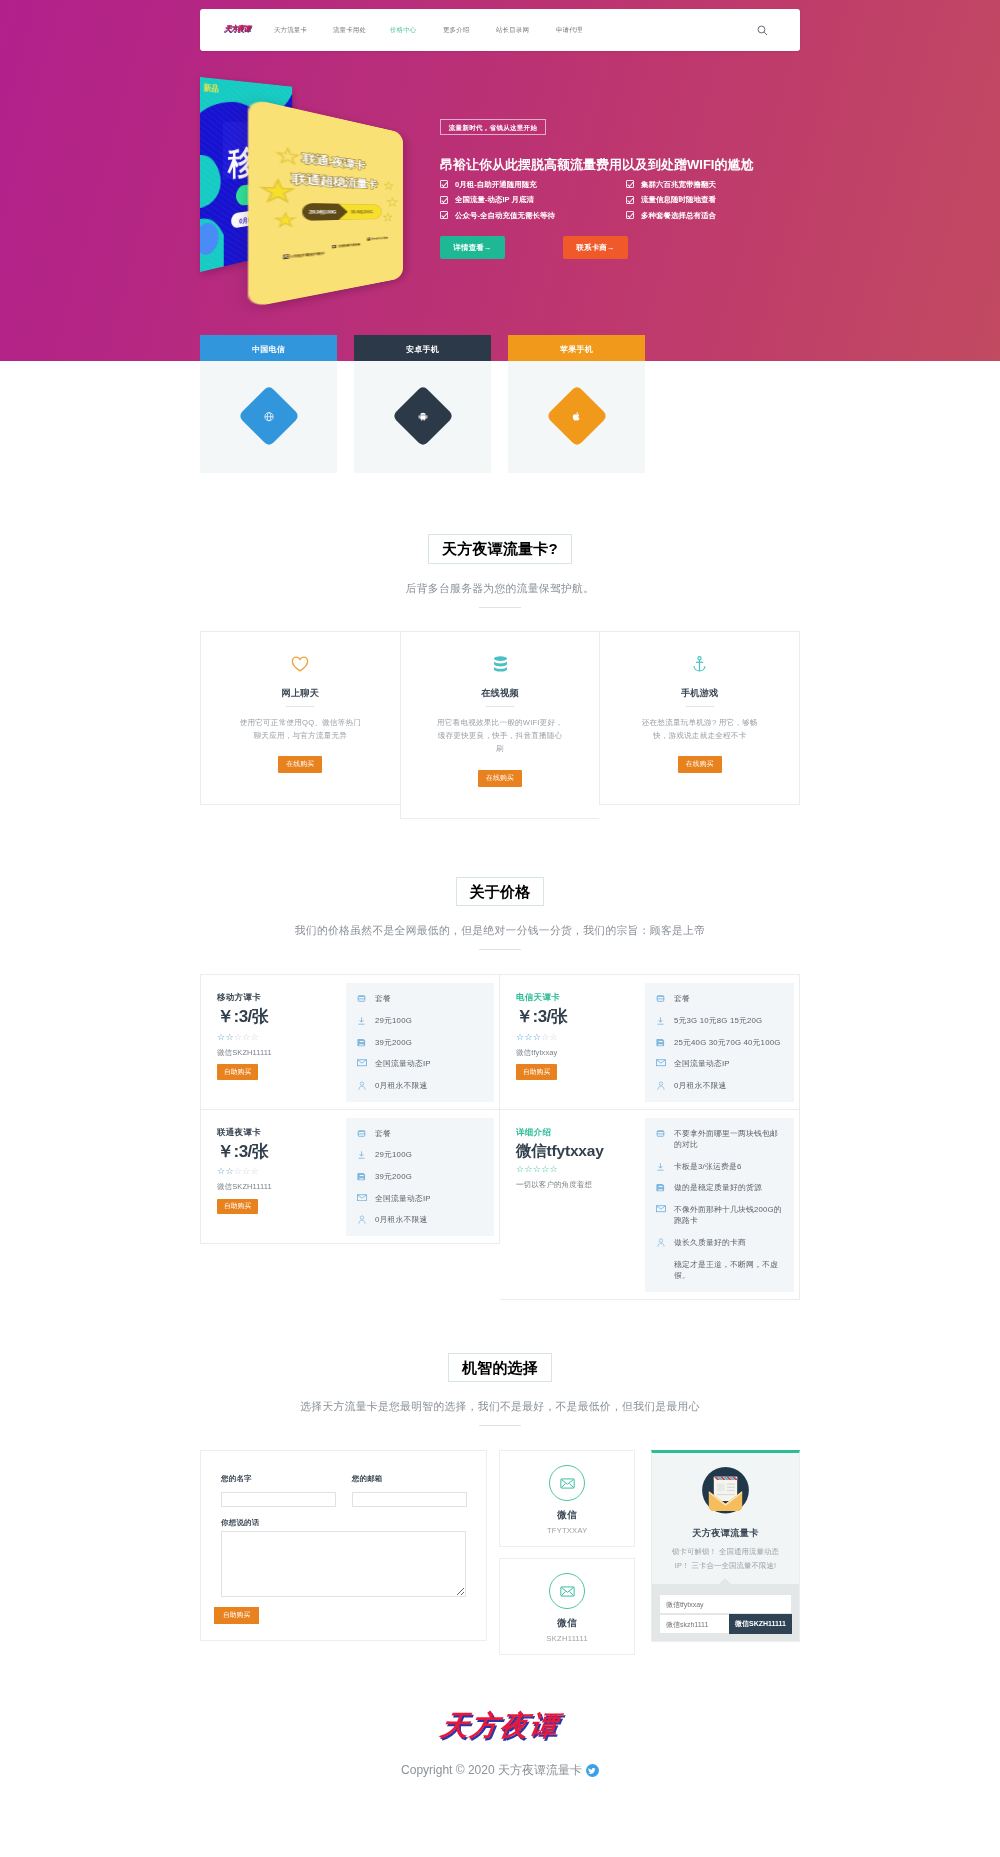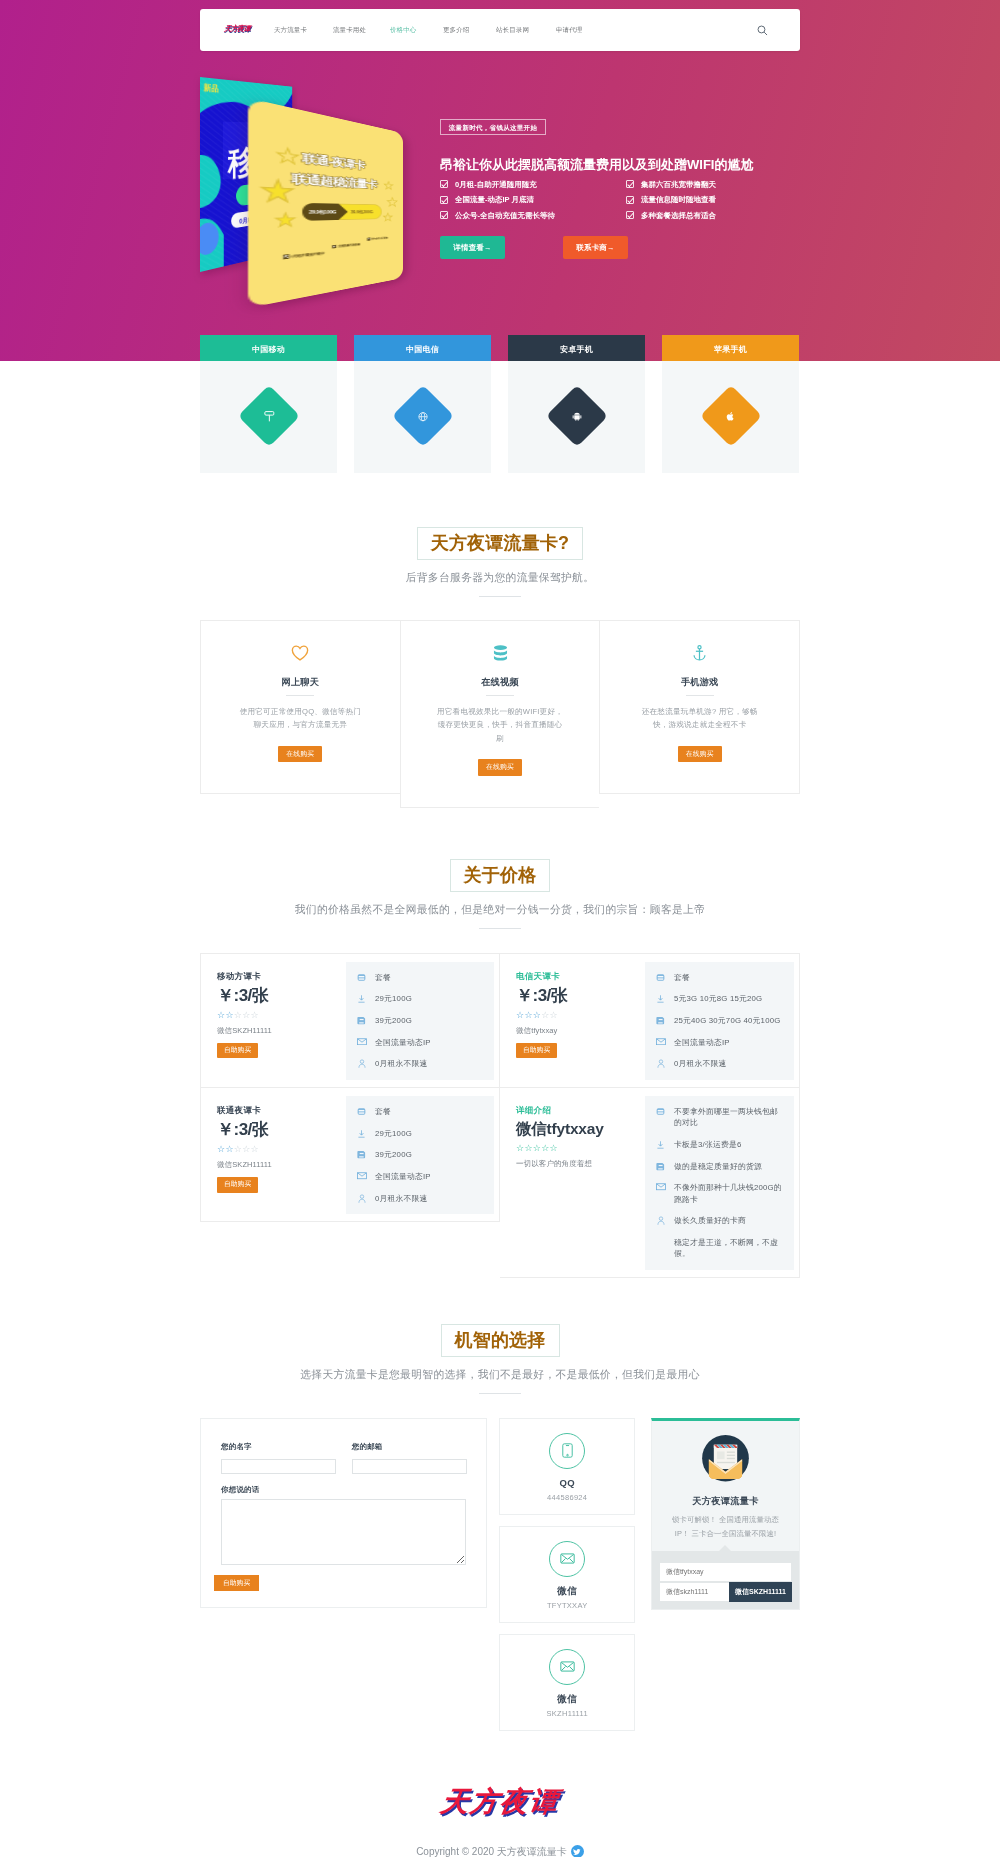--- a/index.html
+++ b/index.html
@@ -56,21 +56,21 @@
 .op{width:137px}
 .op-head{height:26px;display:flex;align-items:center;justify-content:center;color:#fff;font-size:8px;font-weight:bold;letter-spacing:.3px;padding-top:3px}
 .op-body{height:112px;background:#f4f7f8;display:flex;align-items:center;justify-content:center;padding-bottom:2px}
 .dia{width:44px;height:44px;border-radius:6px;transform:rotate(45deg);display:flex;align-items:center;justify-content:center}
 .dia>span{transform:rotate(-45deg);display:flex;align-items:center;justify-content:center}
 
 .sec1{padding-top:166px}
 .sec2{padding-top:51px}
 .sec3{padding-top:46px}
 
-.sec-title{text-align:center;margin:0 auto;display:inline-block;border:1px solid #d8e6e2;padding:6px 13px 6px;font-size:18px;font-weight:bold;color:#a16207;letter-spacing:.2px;line-height:1.05}
+.sec-title{text-align:center;margin:7px auto;display:inline-block;border:1px solid #d8e6e2;padding:6px 13px 6px;font-size:15px;font-weight:bold;color:#000000;letter-spacing:.2px;line-height:1.05}
 .sec-wrap{text-align:center}
 .sec-sub{margin-top:11px;font-size:10.8px;color:#8a9097;letter-spacing:.3px;line-height:1.2}
 .sec-div{width:42px;height:1px;background:#dfe3e6;margin:12px auto 0}
 
 
 .fcards{display:flex;width:600px;margin:23px auto 0;background:#fff;align-items:flex-start}
 .fcard{flex:1;padding:24px 35px 31px;text-align:center;border:1px solid #ececec;border-right:none;position:relative}
 .fcard:last-child{border-right:1px solid #ececec}
 
 .ficon{height:17px;display:flex;align-items:center;justify-content:center}
@@ -121,21 +121,21 @@
 .cr-foot{background:#e3e7e8;padding:9px 8px 8px;position:relative}
 .cr-foot:before{content:"";position:absolute;left:50%;margin-left:-6px;top:-6px;border-left:6px solid transparent;border-right:6px solid transparent;border-bottom:6px solid #e3e7e8}
 .cr-in{width:100%;height:18px;border:none;background:#fff;font-size:7px;padding:0 6px;font-family:inherit;color:#9aa0a6}
 .cr-grp{display:flex;margin-top:2px;position:relative}
 .cr-grp .cr-in{flex:1}
 .cr-sub{position:absolute;right:-1px;top:-1px;height:20px;background:#2f4355;color:#fff;font-size:7px;font-weight:bold;border:none;padding:0 6px;font-family:inherit;white-space:nowrap;cursor:pointer}
 
 
 .footer{text-align:center;padding-top:46px;padding-bottom:27px}
 .flogo{font-family:"Liberation Serif",serif;font-size:28px;font-weight:bold;font-style:italic;color:#e8183c;letter-spacing:1.5px;text-shadow:1.8px 2.2px 0 #2638a8;transform:skewX(-9deg);display:inline-block;line-height:1}
-.copy{font-size:10px;color:#8b9299;margin-top:29px;display:flex;align-items:center;justify-content:center;gap:4px}
+.copy{font-size:12px;color:#8b9299;margin-top:22px;display:flex;align-items:center;justify-content:center;gap:4px}
 .tw{width:13px;height:13px;border-radius:50%;background:#3ba0e8;display:inline-flex;align-items:center;justify-content:center}
 </style>
 </head>
 <body>
 
 <div class="hero">
   <div class="hero-inner">
     <div class="cards">
       <div class="cardwrap">
         <div class="bluecard">
@@ -248,33 +248,20 @@
       </div>
     <div class="nav-search">
       <svg width="11" height="11" viewBox="0 0 16 16">
           <circle cx="6.5" cy="6.5" r="5" fill="none" stroke="#5a6570" stroke-width="1.4"></circle>
           <line x1="10.4" y1="10.4" x2="14.6" y2="14.6" stroke="#5a6570" stroke-width="1.4"></line>
         </svg>
     </div>
   </div>
   <div class="ops">
       <div class="op">
-        <div class="op-head" style="background:#1dbd96">中国移动</div>
-        <div class="op-body">
-          <div class="dia" style="background:#1dbd96">
-            <span>
-              <svg width="11" height="12" viewBox="0 0 22 24" fill="none" stroke="#fff" stroke-width="1.9">
-                <rect x="2" y="2.5" width="18" height="7" rx="2.2"></rect>
-                <line x1="11" y1="9.8" x2="11" y2="22"></line>
-              </svg>
-            </span>
-          </div>
-        </div>
-      </div>
-      <div class="op">
         <div class="op-head" style="background:#3296dc">中国电信</div>
         <div class="op-body">
           <div class="dia" style="background:#3296dc">
             <span>
               <svg width="11" height="11" viewBox="0 0 24 24" fill="none" stroke="#fff" stroke-width="1.6">
                 <circle cx="12" cy="12" r="9"></circle>
                 <ellipse cx="12" cy="12" rx="4" ry="9"></ellipse>
                 <line x1="3" y1="12" x2="21" y2="12"></line>
               </svg>
             </span>
@@ -635,31 +622,20 @@
         <div>
           <div class="flabel">您的邮箱</div>
           <input class="finput" value="" style="">
         </div>
       </div>
       <div class="flabel" style="margin-top:12px">你想说的话</div>
       <textarea class="ftextarea" style=""></textarea>
       <div><button class="cbtn">自助购买</button></div>
     </div>
     <div class="cmid">
-        <div class="cbox">
-          <div class="ccircle">
-            <svg width="11" height="15" viewBox="0 0 14 19" fill="none" stroke="#3fbd9f" stroke-width="1.2">
-              <rect x="1" y="1" width="12" height="17" rx="2"></rect>
-              <line x1="5" y1="3.2" x2="9" y2="3.2"></line>
-              <circle cx="7" cy="15.4" r="1"></circle>
-            </svg>
-          </div>
-          <div class="ctitle">QQ</div>
-          <div class="cval">444586924</div>
-        </div>
         <div class="cbox">
           <div class="ccircle">
             <svg width="15" height="11" viewBox="0 0 18 13" fill="none" stroke="#3fbd9f" stroke-width="1.2">
               <rect x="1" y="1" width="16" height="11" rx="1"></rect>
               <path d="M1.6,1.6 L9,7.4 L16.4,1.6"></path>
               <path d="M1.6,11.5 L6.6,6.6 M16.4,11.5 L11.4,6.6"></path>
             </svg>
           </div>
           <div class="ctitle">微信</div>
           <div class="cval">TFYTXXAY</div>

